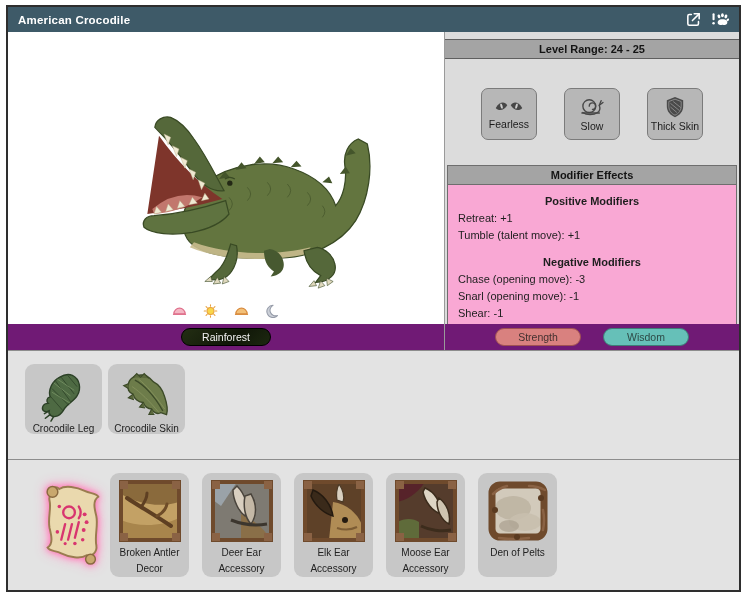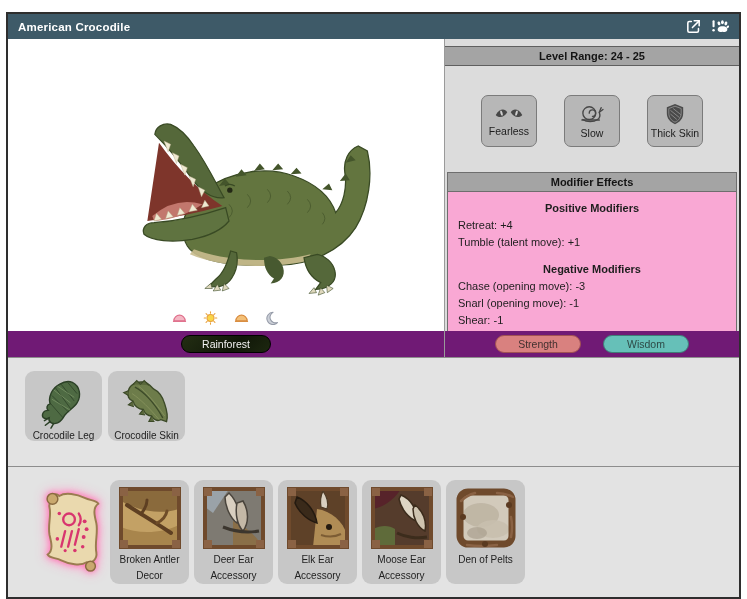--- a/index.html
+++ b/index.html
@@ -1,17 +1,17 @@
 <!DOCTYPE html>
 <html><head>
 <meta charset="utf-8">
 <style>
   html,body{margin:0;padding:0;background:#ffffff;width:747px;height:599px;overflow:hidden;
     font-family:"Liberation Sans", sans-serif;-webkit-font-smoothing:antialiased;}
-  .app{position:absolute;left:6px;top:12px;width:735px;height:587px;box-sizing:border-box;
+  .app{position:absolute;left:6px;top:5px;width:735px;height:587px;box-sizing:border-box;
     border:2px solid #2e2e2e;background:#e2e2e2;display:flex;flex-direction:column;}
   
   .titlebar{height:25px;flex:0 0 25px;background:#3e5a68;display:flex;align-items:center;
     justify-content:space-between;padding:0 10px;box-sizing:border-box;}
   .titlebar .title{color:#ffffff;font-size:11.5px;font-weight:bold;letter-spacing:.2px;}
   .tb-icons{display:flex;align-items:center;gap:9px;}
   .tb-icon{width:18px;height:18px;display:inline-flex;align-items:center;justify-content:center;cursor:pointer;}
   
   .main{flex:0 0 292px;display:flex;min-height:0;}
   .creature-panel{width:437px;flex:0 0 437px;background:#ffffff;border-right:1px solid #9a9a9a;
@@ -47,21 +47,21 @@
   .attr-wisdom{background:#66c0b8;border:1.5px solid #3e7d77;color:#2e4a47;}
   
   .drops{flex:0 0 109px;background:#e3e3e3;border-bottom:1px solid #8d8d8d;box-sizing:border-box;
     display:flex;align-items:flex-start;gap:6px;padding:13px 0 0 17px;}
   .drop-card{width:77px;height:70px;background:#c7c7c7;border-radius:9px;display:flex;flex-direction:column;
     align-items:center;justify-content:flex-start;padding-top:4px;box-sizing:border-box;cursor:pointer;}
   .drop-card .caption{font-size:10px;color:#222;margin-top:1px;}
   
   .crafting{flex:1;background:#e3e3e3;display:flex;align-items:flex-start;padding:13px 0 0 24px;box-sizing:border-box;}
   .recipe-scroll{width:78px;height:92px;margin-top:8px;flex:0 0 78px;cursor:pointer;}
-  .craft-cards{display:flex;gap:5px;margin-left:0px;}
+  .craft-cards{display:flex;gap:13px;margin-left:0px;}
   .craft-card{width:79px;height:104px;background:#c7c7c7;border-radius:9px;display:flex;flex-direction:column;
     align-items:center;padding-top:7px;box-sizing:border-box;cursor:pointer;}
   .craft-card .caption{font-size:10px;line-height:1.6;color:#222;text-align:center;width:72px;margin-top:3px;}
 </style>
 </head>
 <body>
 
 <div class="app">
 
   <div class="titlebar">
@@ -202,21 +202,21 @@
             </svg>
           </span>
           <span class="trait-label">Thick Skin</span>
         </div>
       </div>
 
       <div class="mod-box">
         <div class="bar-header">Modifier Effects</div>
         <div class="mod-body">
           <div class="mod-title">Positive Modifiers</div>
-          <div class="mod-line">Retreat: +4</div>
+          <div class="mod-line">Retreat: +1</div>
           <div class="mod-line">Tumble (talent move): +1</div>
           <div class="mod-gap"></div>
           <div class="mod-title">Negative Modifiers</div>
           <div class="mod-line">Chase (opening move): -3</div>
           <div class="mod-line">Snarl (opening move): -1</div>
           <div class="mod-line">Shear: -1</div>
         </div>
       </div>
     </div>
   </div>

